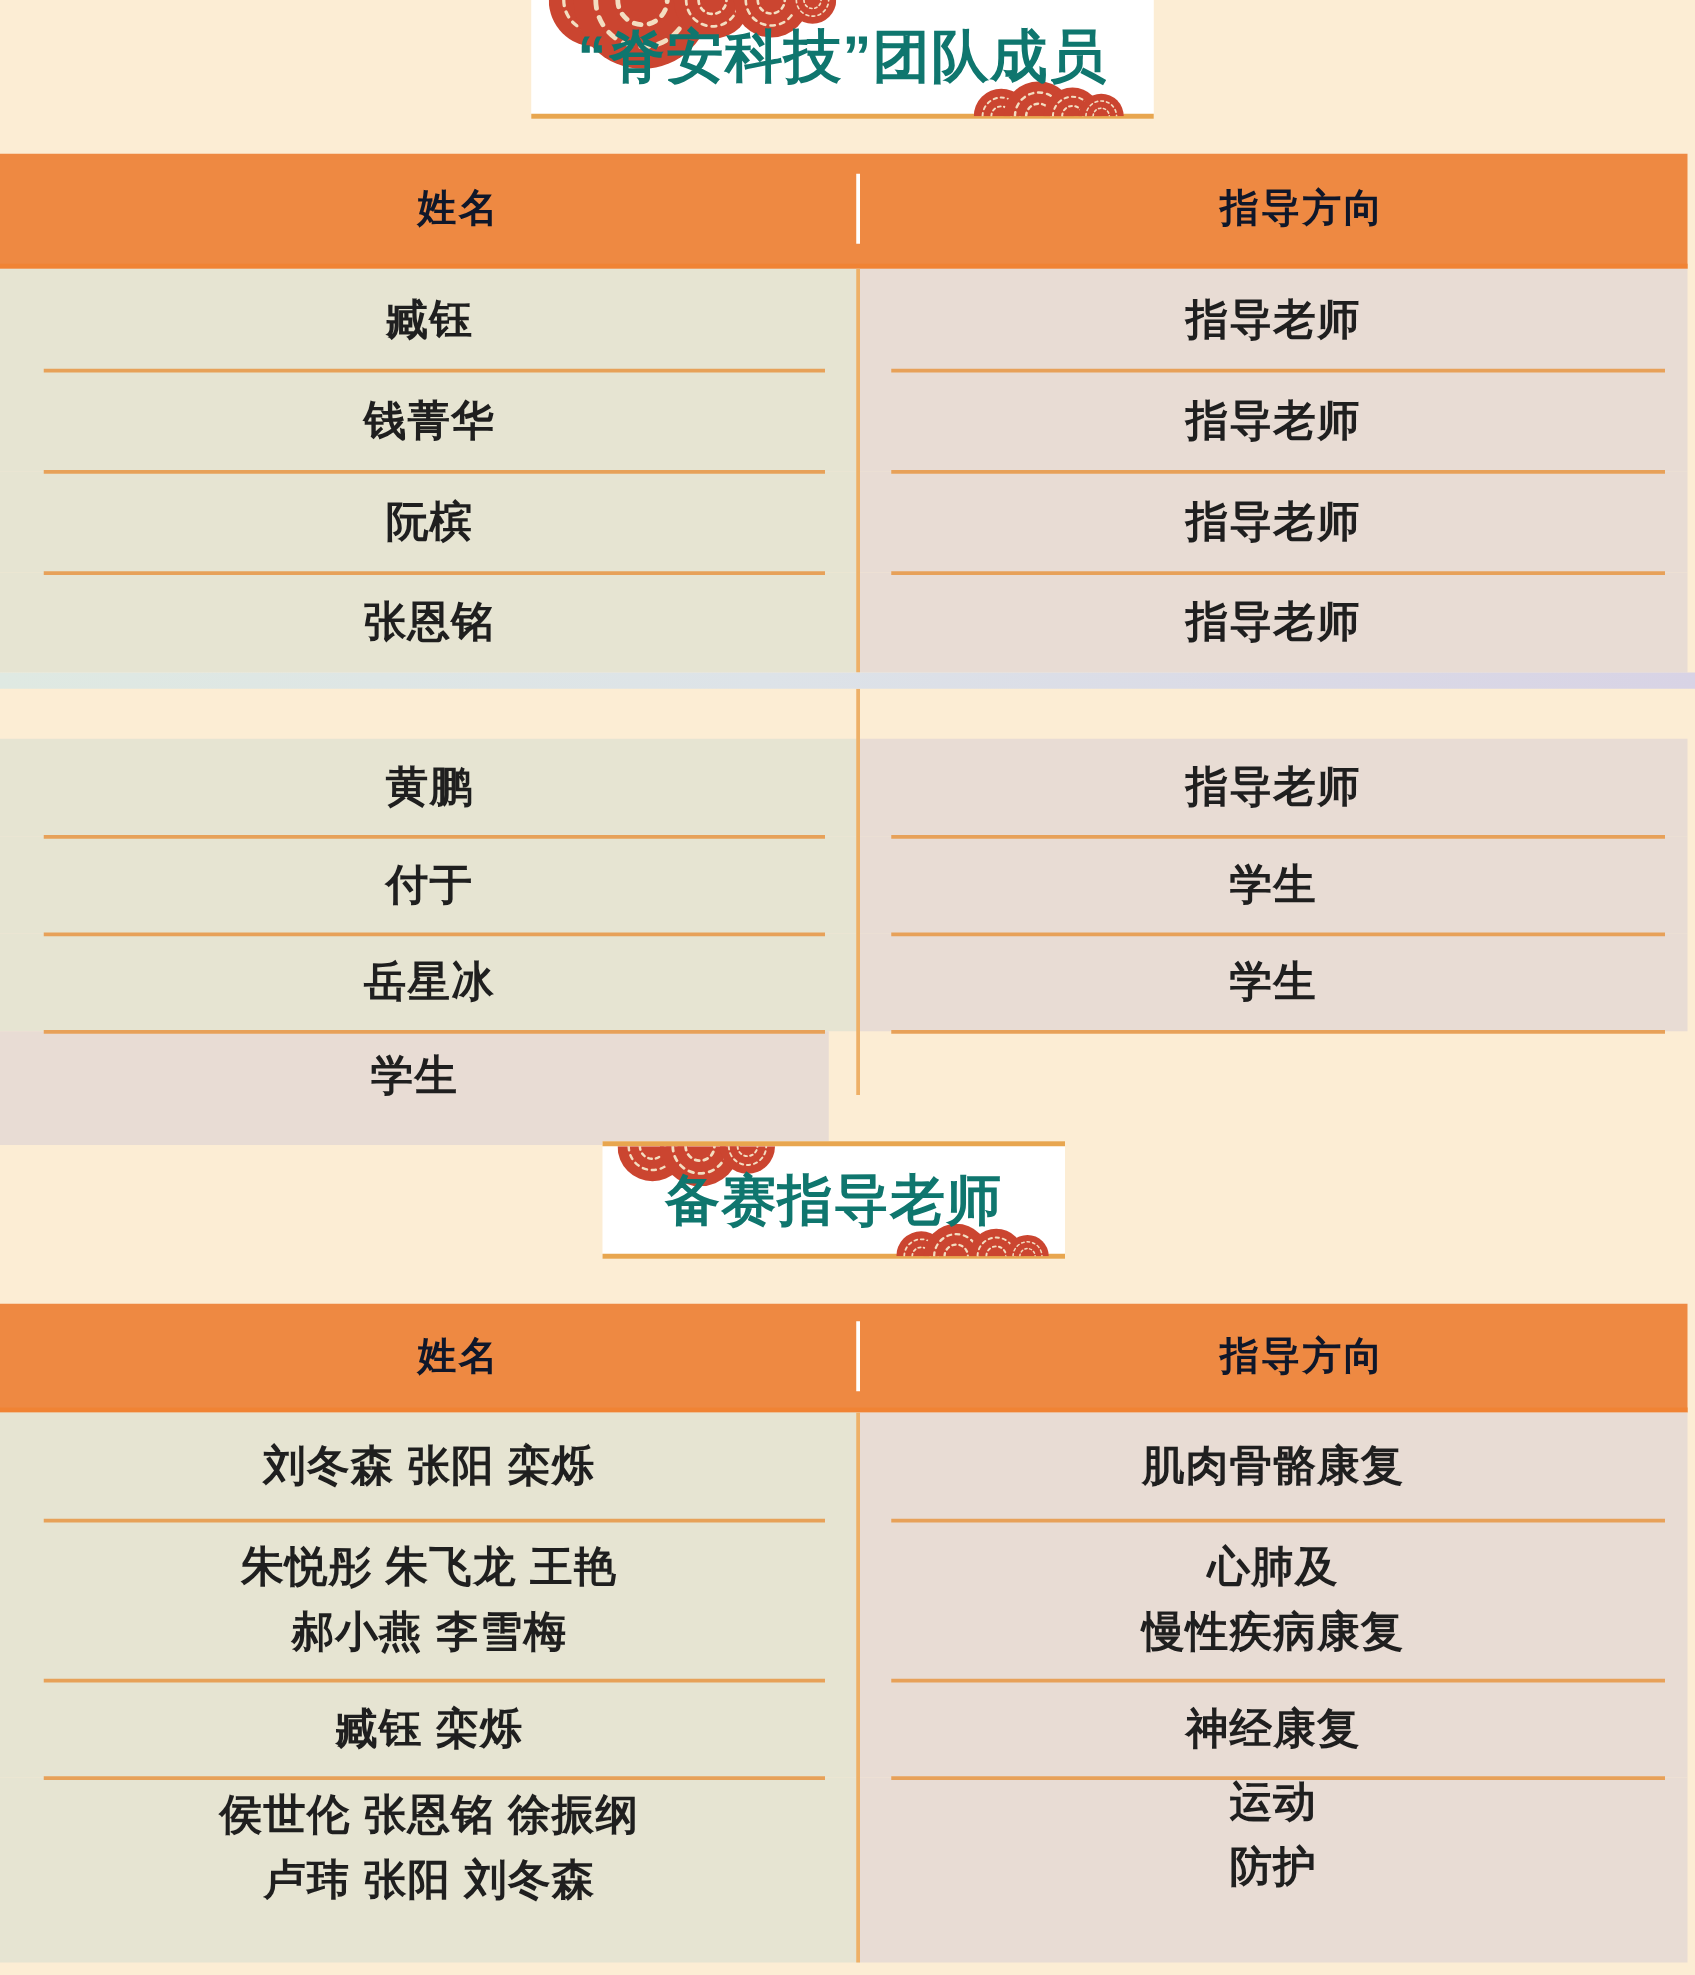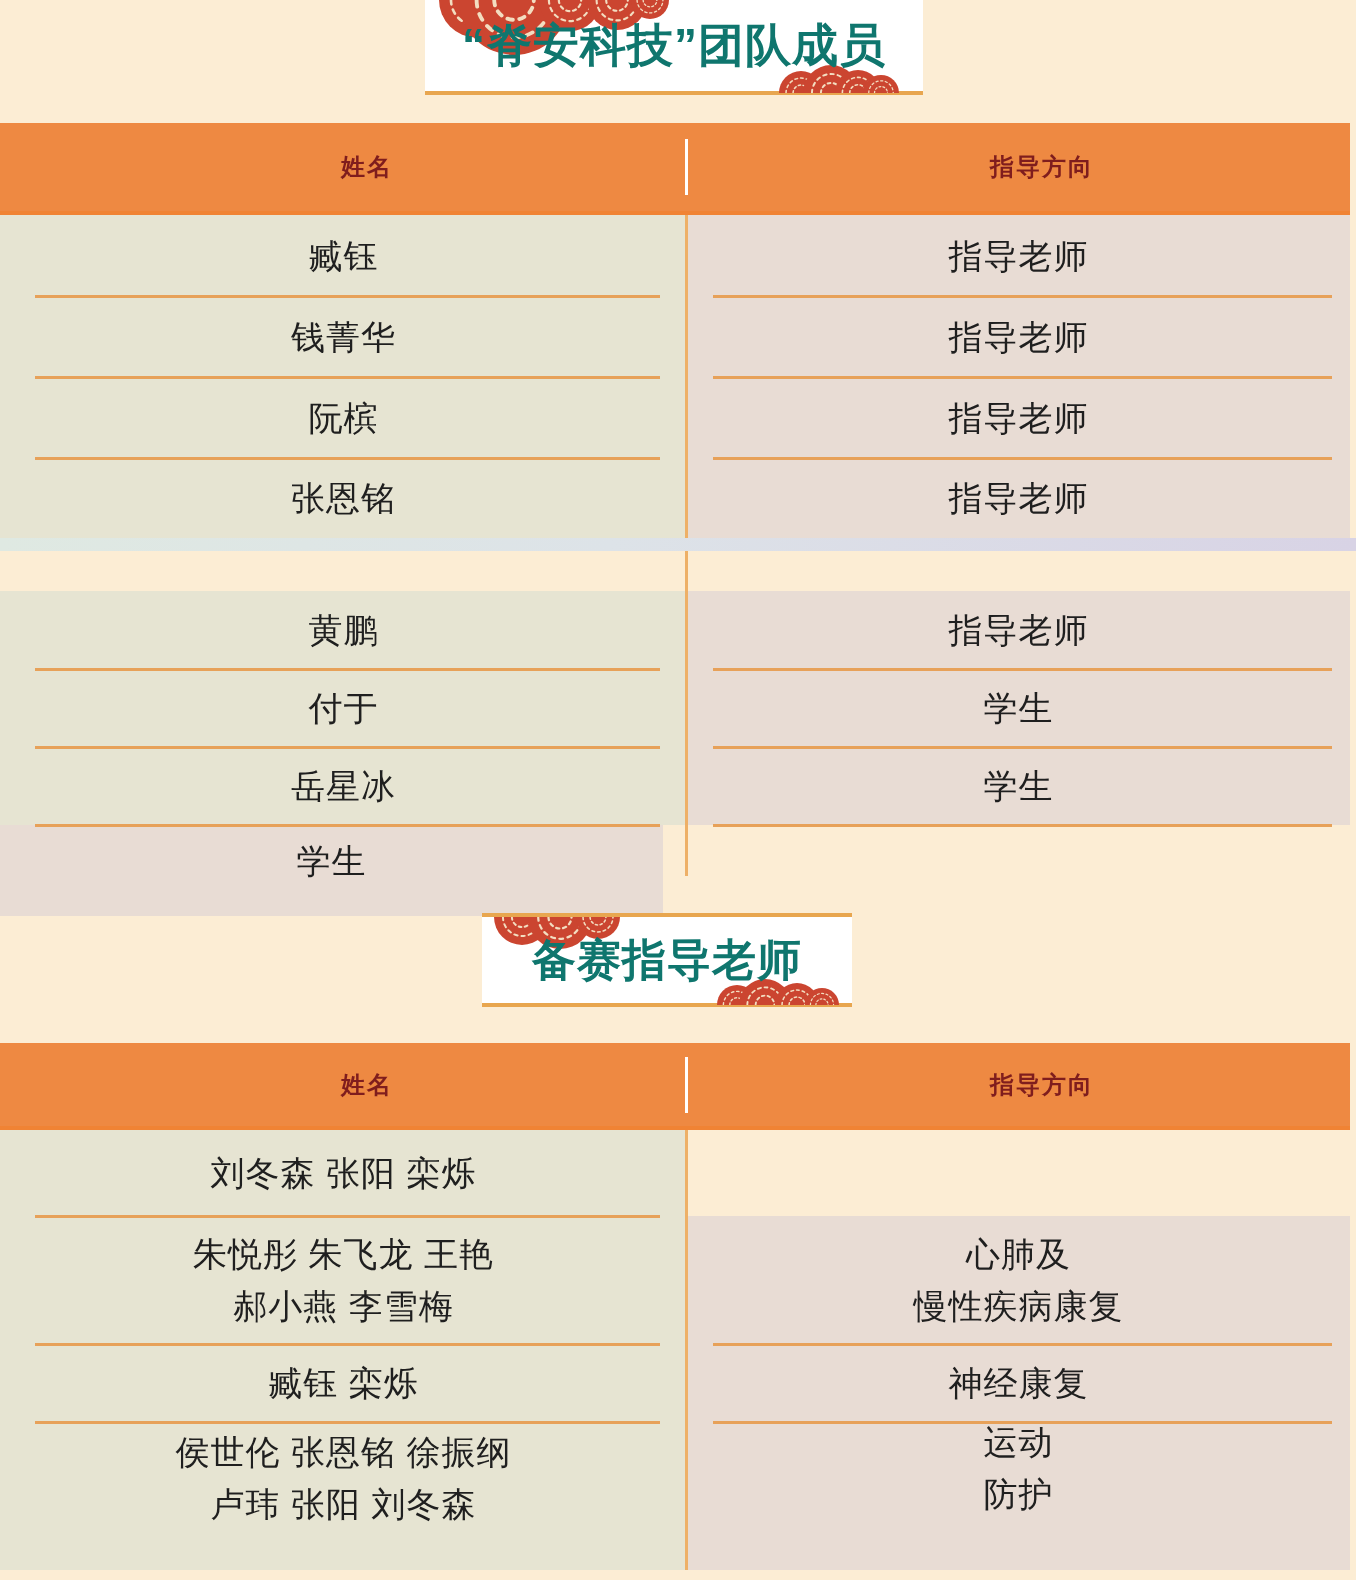--- a/index.html
+++ b/index.html
@@ -36,41 +36,41 @@
   
   .thead{
     position:absolute;left:0;width:1350px;box-sizing:border-box;
     background:var(--accent-orange,#ee8942);
     border-bottom:4px solid var(--header-edge,#f08334);
     display:flex;
   }
   .thead1{top:123px;height:92px;}
   .thead2{top:1043px;height:87px;}
   .th{display:flex;align-items:center;justify-content:center;
-    font-size:24px;font-weight:bold;color:#7f1d1d;letter-spacing:2px;padding-left:48px;}
+    font-size:31px;font-weight:bold;color:#0f172a;letter-spacing:2px;padding-left:48px;}
   .th-left{width:687px;}
   .th-right{width:663px;}
   .th-divider{
     position:absolute;left:685px;top:50%;transform:translateY(-50%);
     width:3px;height:56px;background:#ffffff;
   }
 
   
   .tbody{position:absolute;left:0;width:1350px;}
   .gA{top:215px;height:323px;}
   .gB{top:551px;height:325px;margin-top:40px;}
   .g2{top:1130px;height:440px;}
   .trow{display:flex;width:1350px;}
   .cell{
     position:relative;display:flex;flex-direction:column;
     align-items:center;justify-content:center;box-sizing:border-box;
   }
   .td-left{width:687px;background:var(--cell-left-bg,#e6e4d2);}
   .td-right{width:663px;background:var(--cell-right-bg,#e8dcd4);}
-  .line{display:block;font-size:34px;font-weight:400;line-height:52px;
+  .line{display:block;font-size:34px;font-weight:700;line-height:52px;
     letter-spacing:1px;white-space:nowrap;}
   .line:empty{display:none;}
   .trow.sep .td-left::after{
     content:"";position:absolute;bottom:-2px;left:35px;width:625px;height:3px;
     background:var(--divider-orange,#e7a159);z-index:3;
   }
   .trow.sep .td-right::after{
     content:"";position:absolute;bottom:-2px;left:26px;width:619px;height:3px;
     background:var(--divider-orange,#e7a159);z-index:3;
   }
@@ -223,20 +223,24 @@
     <div class="th th-right">指导方向</div>
     <div class="th-divider"></div>
   </div>
 
   <div class="tbody g2">
     <div class="trow sep" style="height:86px">
       <div class="cell td-left">
         <span class="line">刘冬森 张阳 栾烁</span>
 
       </div>
+      <div class="cell td-right">
+        <span class="line">肌肉骨骼康复</span>
+
+      </div>
     </div>
     <div class="trow sep" style="height:128px">
       <div class="cell td-left">
         <span class="line">朱悦彤 朱飞龙 王艳</span>
         <span class="line">郝小燕 李雪梅</span>
       </div>
       <div class="cell td-right">
         <span class="line">心肺及</span>
         <span class="line">慢性疾病康复</span>
       </div>

